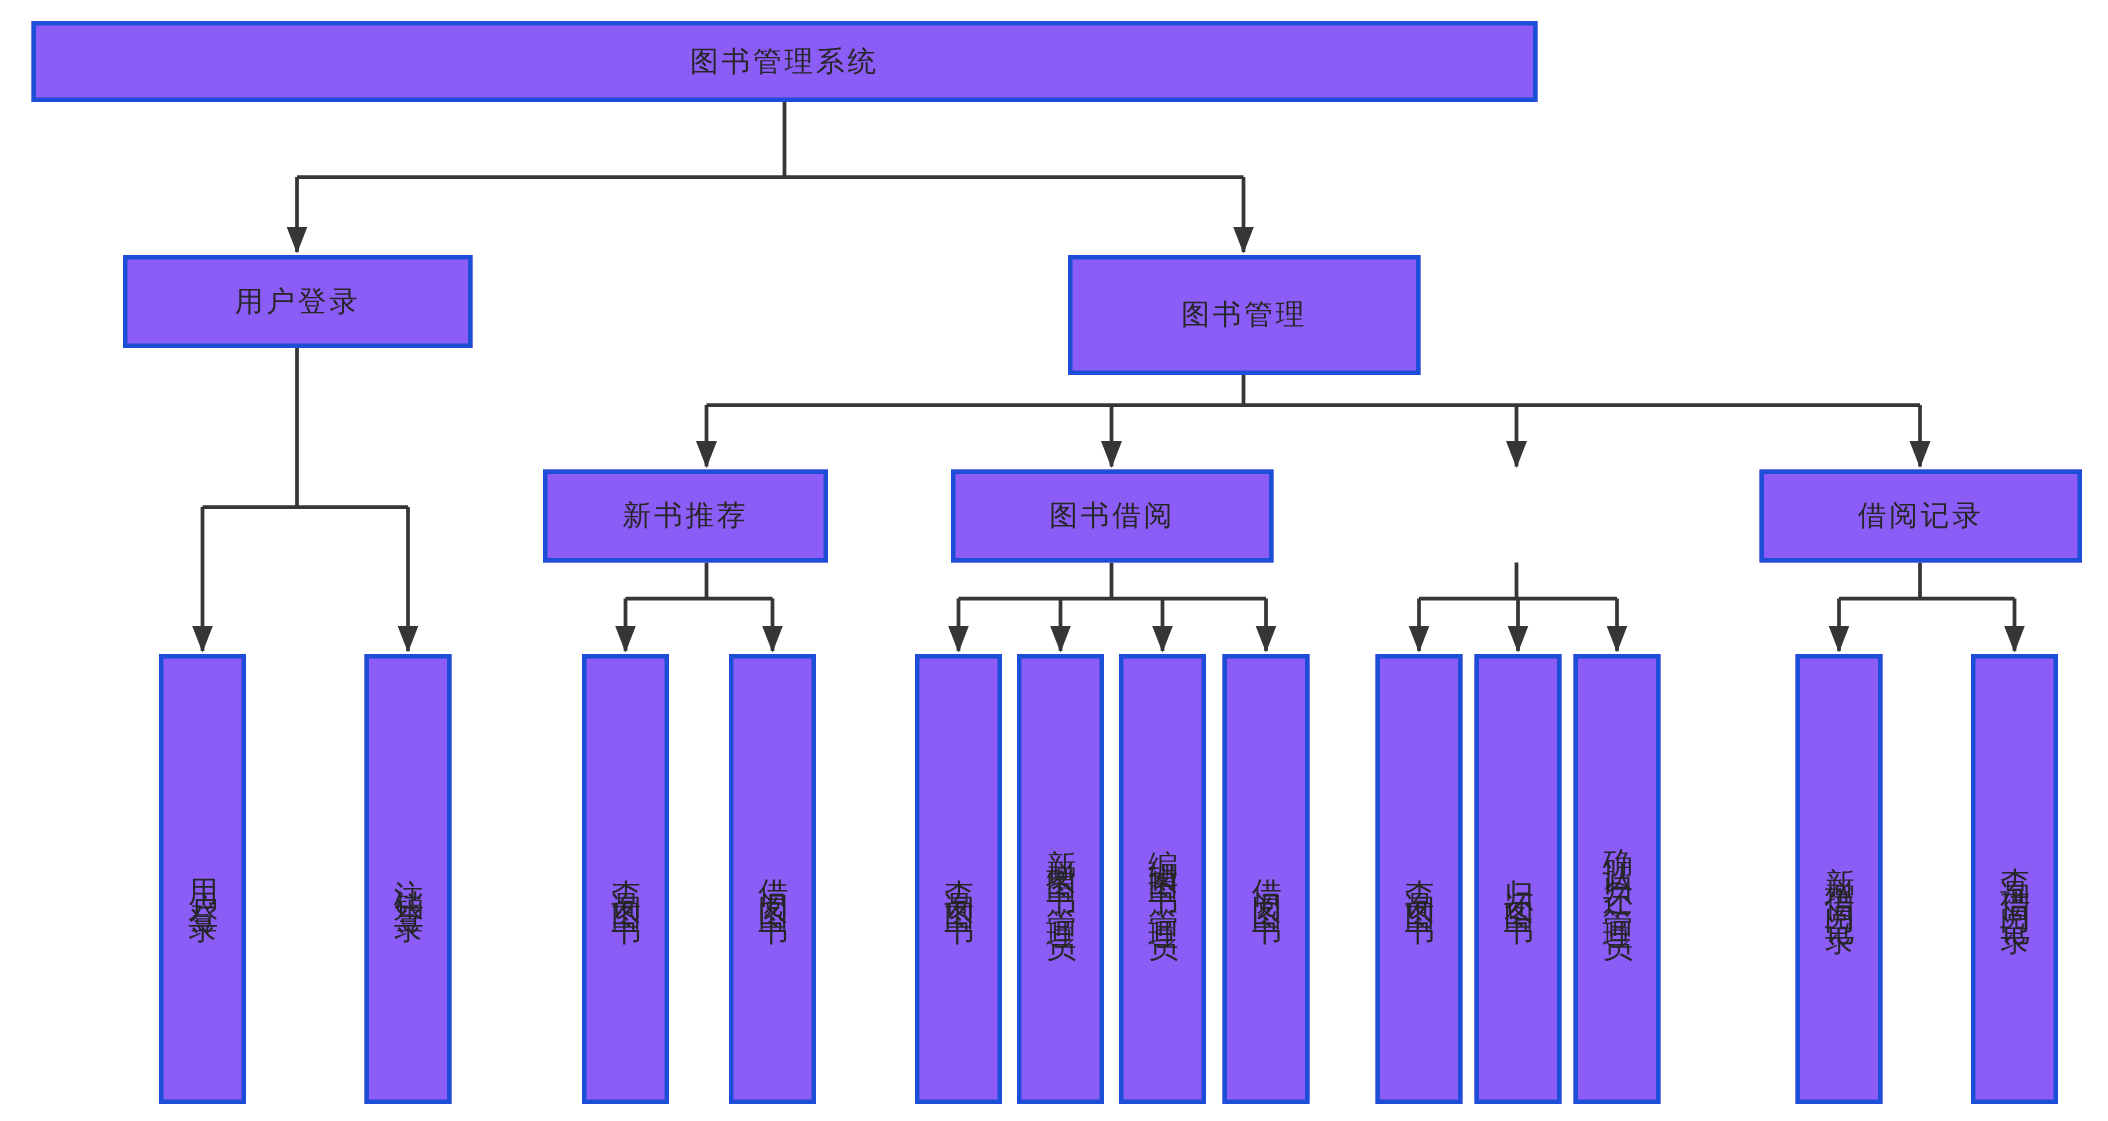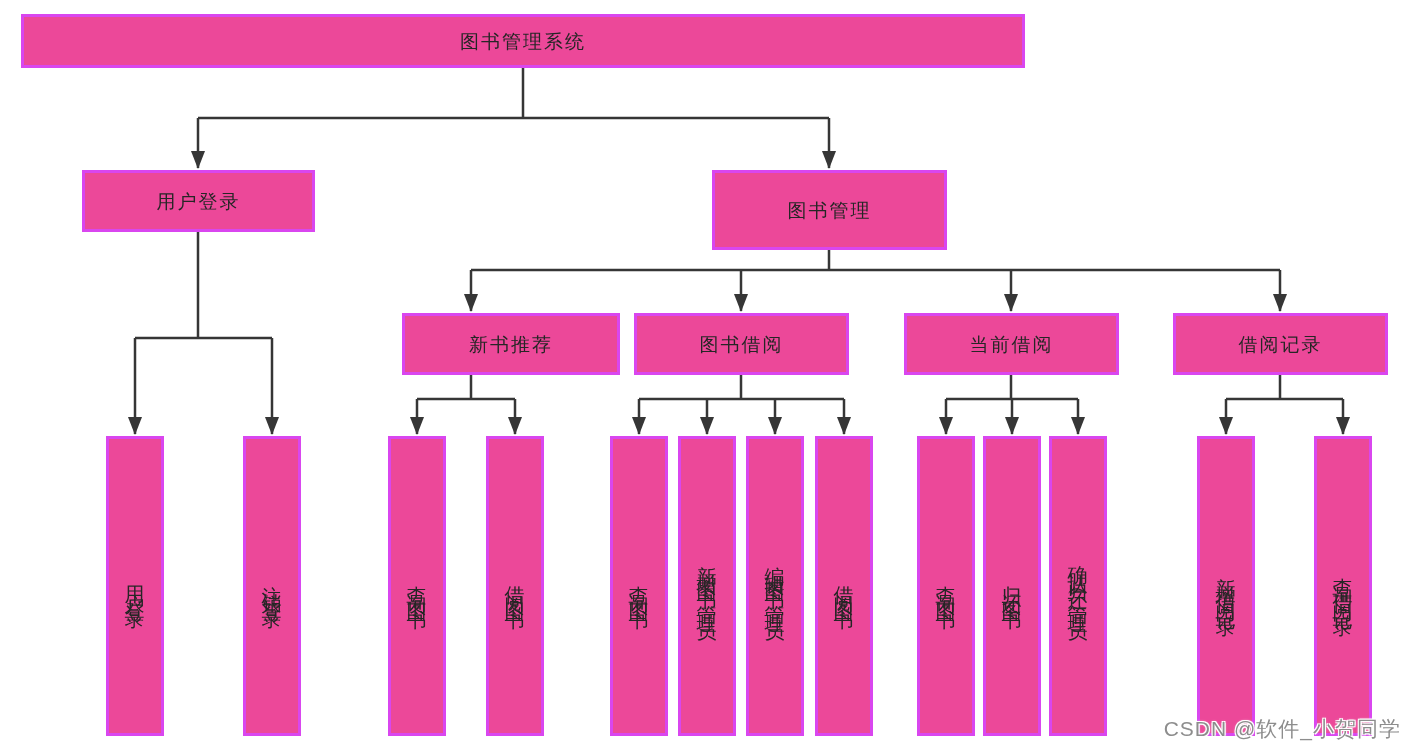--- a/index.html
+++ b/index.html
@@ -2,22 +2,22 @@
 <html><head>
 <meta charset="utf-8">
 <style>
   html,body { margin:0; padding:0; background:#ffffff; }
   .stage {
     position:relative; width:1405px; height:747px; background:#ffffff;
     font-family:"Liberation Sans","DejaVu Sans",sans-serif; overflow:hidden;
   }
   .wires { position:absolute; left:0; top:0; z-index:1; }
   .box {
-    position:absolute; box-sizing:border-box; background:#ec4899;
-    border:3px solid #d946ef; color:#262626; z-index:2;
+    position:absolute; box-sizing:border-box; background:#8b5cf6;
+    border:3px solid #1d4ed8; color:#262626; z-index:2;
     display:flex; align-items:center; justify-content:center;
     text-align:center; line-height:1;
   }
   .h { font-size:19px; letter-spacing:2px; }
   .v {
     writing-mode:vertical-rl; text-orientation:mixed;
     font-size:20px; letter-spacing:8px; line-height:1;
   }
   .watermark {
     position:absolute; right:4px; bottom:4px; z-index:5;
@@ -64,38 +64,36 @@
     <path d="M1078 399 V434" fill="none" stroke="#363636" stroke-width="2.5" marker-end="url(#ah)"></path>
     <path d="M1226 399 V434" fill="none" stroke="#363636" stroke-width="2.5" marker-end="url(#ah)"></path>
     <path d="M1343 399 V434" fill="none" stroke="#363636" stroke-width="2.5" marker-end="url(#ah)"></path>
   </svg>
 
   <div class="box h" style="left:21px;top:14px;width:1004px;height:54px;">图书管理系统</div>
 
   <div class="box h" style="left:82px;top:170px;width:233px;height:62px;">用户登录</div>
   <div class="box h" style="left:712px;top:170px;width:235px;height:80px;">图书管理</div>
 
-  <div class="box h" style="left:362px;top:313px;width:218px;height:62px;margin-left:40px;">新书推荐</div>
+  <div class="box h" style="left:362px;top:313px;width:190px;height:62px;">新书推荐</div>
   <div class="box h" style="left:634px;top:313px;width:215px;height:62px;text-align:center;">图书借阅</div>
-  <div class="box h" style="left:904px;top:313px;width:215px;height:62px;">当前借阅</div>
   <div class="box h" style="left:1173px;top:313px;width:215px;height:62px;">借阅记录</div>
 
   <div class="box v" style="left:106px;top:436px;width:58px;height:300px;">用户登录</div>
   <div class="box v" style="left:243px;top:436px;width:58px;height:300px;">注销登录</div>
 
   <div class="box v" style="left:388px;top:436px;width:58px;height:300px;">查询图书</div>
   <div class="box v" style="left:486px;top:436px;width:58px;height:300px;">借阅图书</div>
 
   <div class="box v" style="left:610px;top:436px;width:58px;height:300px;">查询图书</div>
   <div class="box v" style="left:678px;top:436px;width:58px;height:300px;">新增图书（管理员）</div>
   <div class="box v" style="left:746px;top:436px;width:58px;height:300px;">编辑图书（管理员）</div>
   <div class="box v" style="left:815px;top:436px;width:58px;height:300px;">借阅图书</div>
 
   <div class="box v" style="left:917px;top:436px;width:58px;height:300px;">查询图书</div>
   <div class="box v" style="left:983px;top:436px;width:58px;height:300px;">归还图书</div>
   <div class="box v" style="left:1049px;top:436px;width:58px;height:300px;">确认归还（管理员）</div>
 
   <div class="box v" style="left:1197px;top:436px;width:58px;height:300px;">新增借阅记录</div>
   <div class="box v" style="left:1314px;top:436px;width:58px;height:300px;">查询借阅记录</div>
 
-  <div class="watermark">CSDN @软件_小贺同学</div>
 
 </div>
 
 </body></html>

